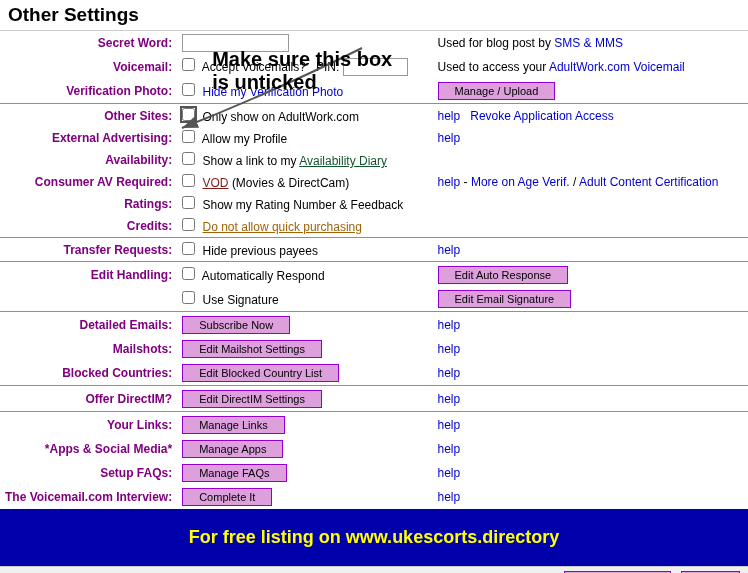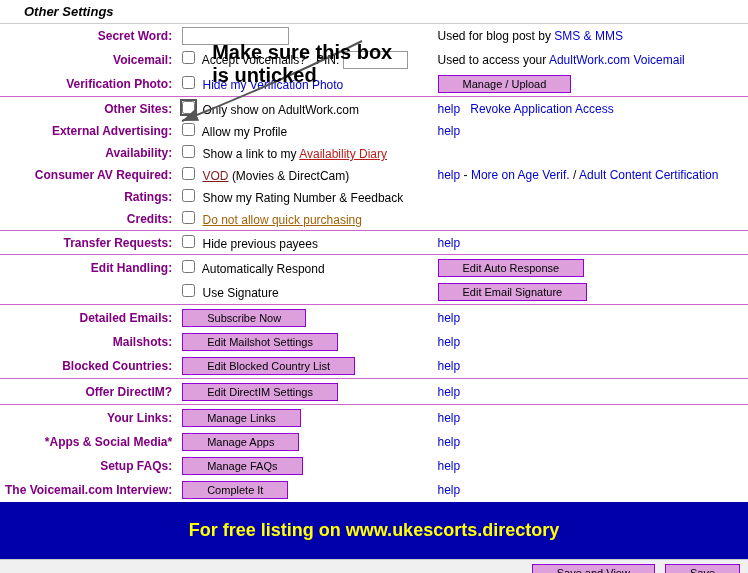--- a/index.html
+++ b/index.html
@@ -1,24 +1,23 @@
 <!DOCTYPE html>
 <html><head>
   <meta charset="utf-8">
   <style>
     * { box-sizing: border-box; margin: 0; padding: 0; }
     body { font-family: Arial, sans-serif; font-size: 12px; background: #fff; color: #000; width: 748px; }
 
     .page-header {
       background: #fff;
-      padding: 4px 24px;
+      padding: 4px 8px;
       font-weight: bold;
-      font-size: 13px;
+      font-size: 19px;
       border-bottom: 1px solid #ccc;
-      font-style: italic;
     }
 
     .settings-table {
       width: 100%;
       border-collapse: collapse;
       padding: 4px;
     }
 
     .settings-table td {
       padding: 3px 5px;
@@ -50,21 +49,21 @@
     }
 
     input[type="checkbox"] {
       margin-right: 4px;
       cursor: pointer;
     }
 
     .btn {
       background: #dda0dd;
       border: 1px solid #9400d3;
-      padding: 2px 24px;
+      padding: 2px 16px;
       font-size: 11px;
       cursor: pointer;
       color: #000;
       white-space: nowrap;
     }
 
     a { color: #0000cc; cursor: pointer; }
     a.help-link { color: #0000cc; }
 
     .divider-row td { border-top: 1px solid #cc66cc; padding-top: 4px; }
@@ -191,21 +190,21 @@
       </td>
       <td class="info-cell">
         <a class="help-link">help</a>
       </td>
     </tr>
 
     <tr>
       <td class="label-cell">Availability:</td>
       <td class="control-cell">
         <input type="checkbox" style="">
-        Show a link to my <a style="text-decoration:underline; color:#b91c1c;">Availability Diary</a>
+        Show a link to my <a style="text-decoration:underline; color:#14532d;">Availability Diary</a>
       </td>
       <td class="info-cell"></td>
     </tr>
 
     <tr>
       <td class="label-cell">Consumer AV Required:</td>
       <td class="control-cell">
         <input type="checkbox" style="">
         <a style="text-decoration:underline; color:#7f1d1d;">VOD</a>
         <span> (Movies &amp; DirectCam)</span>

